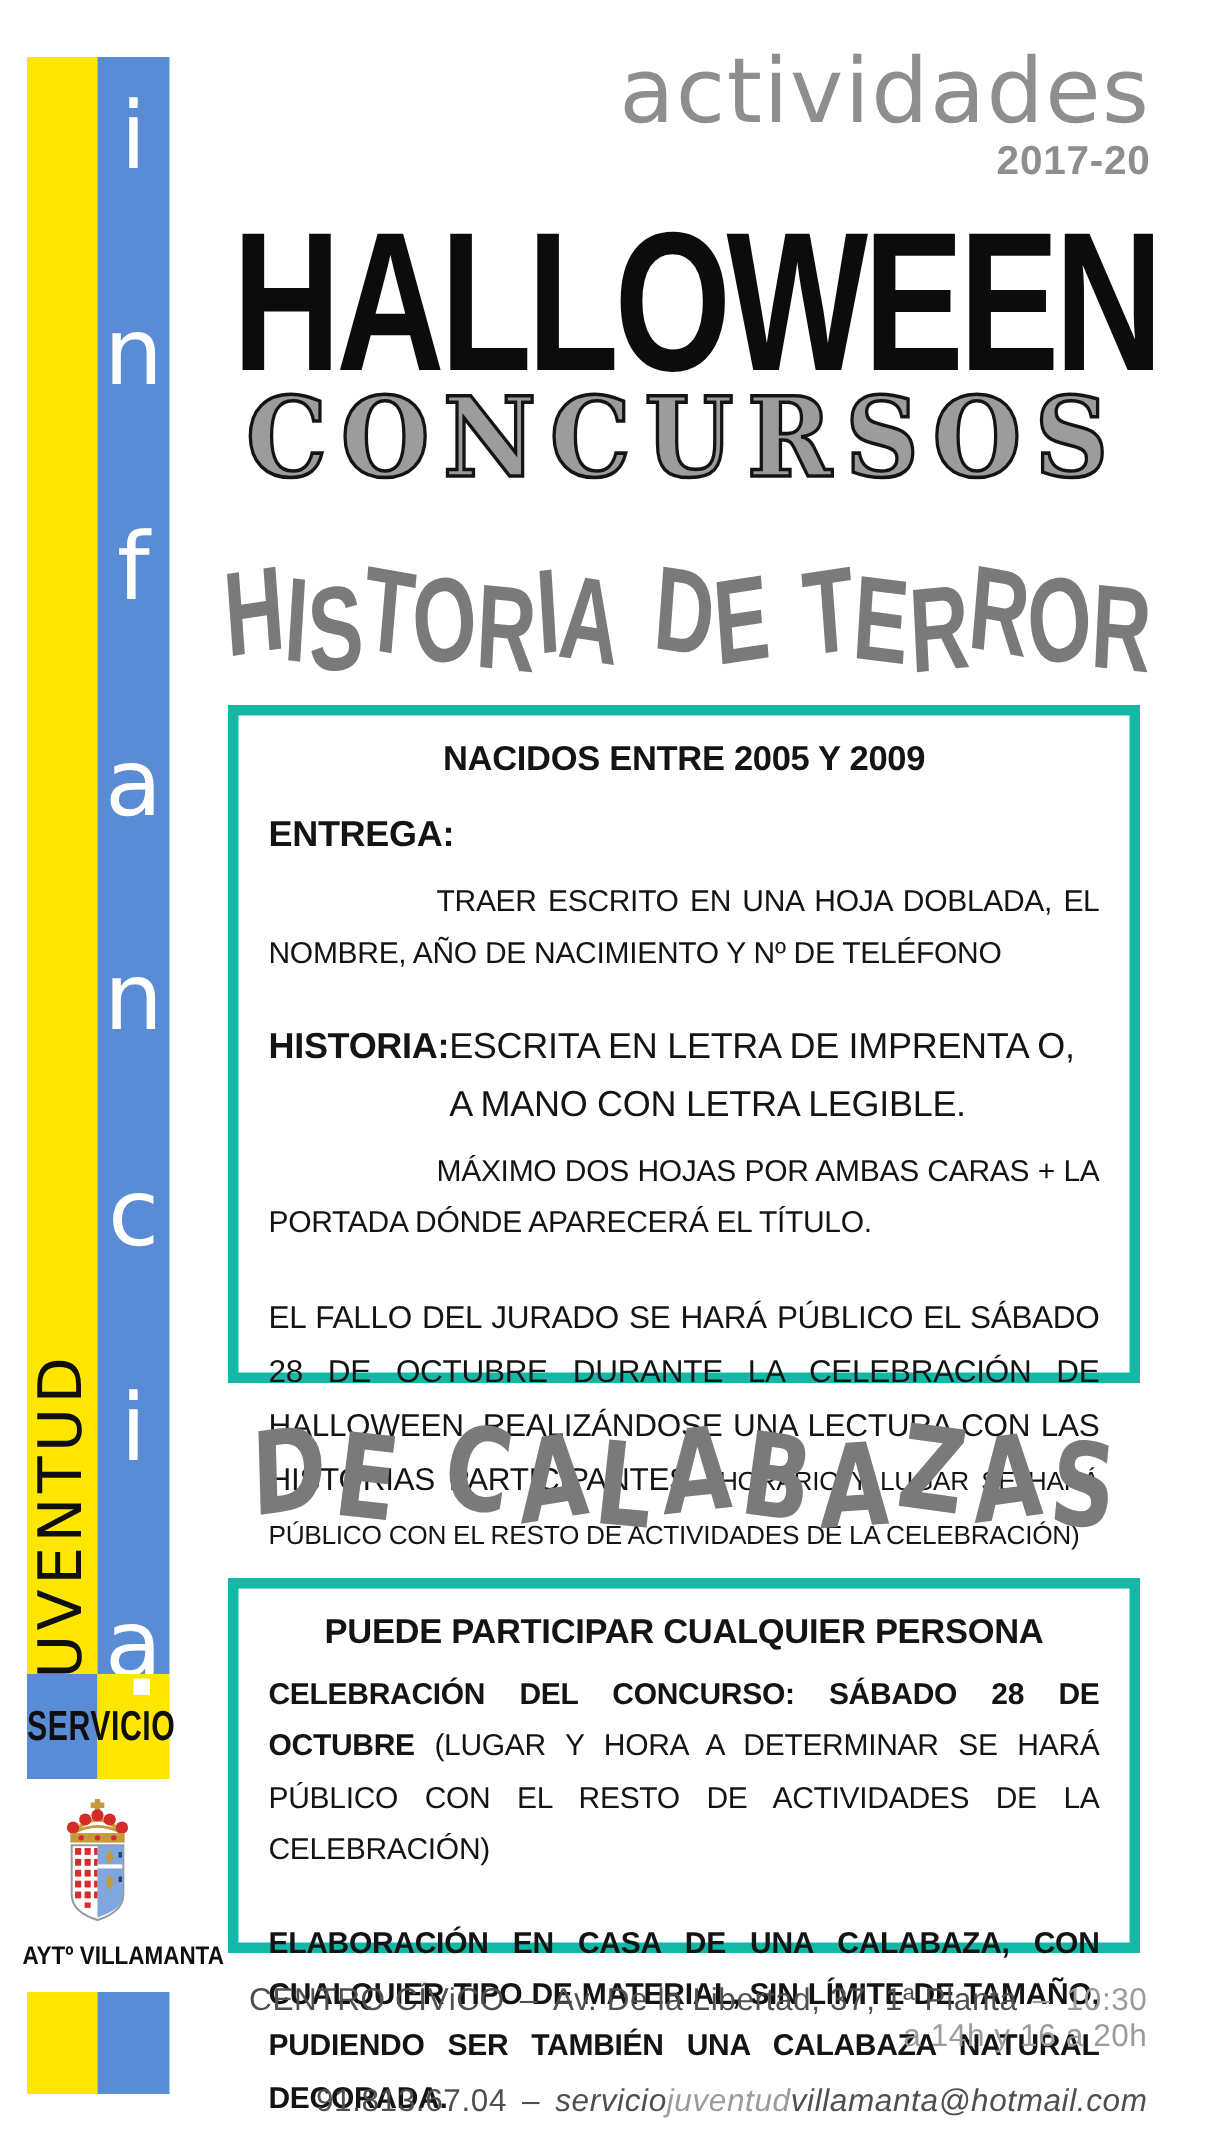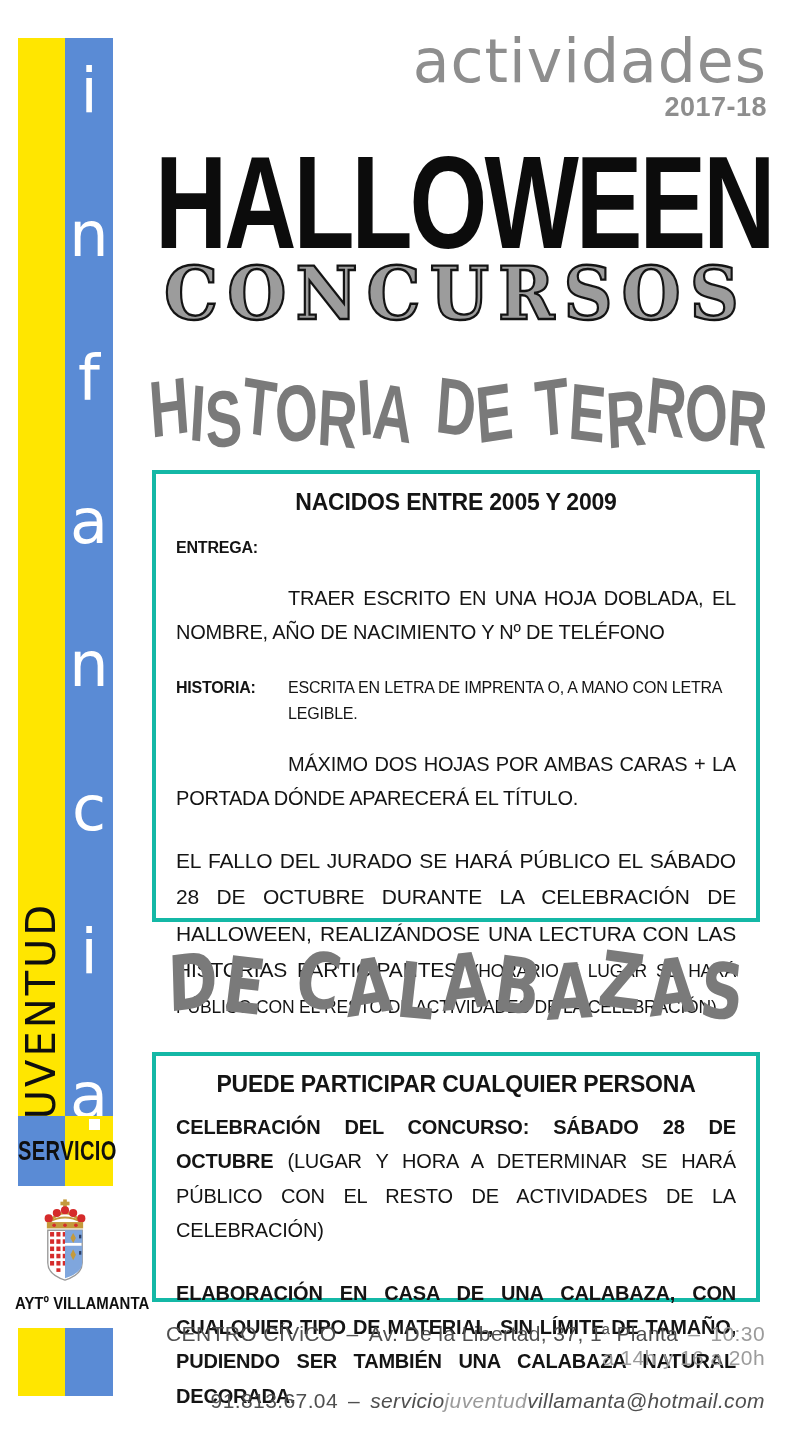--- a/index.html
+++ b/index.html
@@ -51,28 +51,28 @@
              transform:scaleY(1.08);transform-origin:top center;white-space:nowrap}
   .historia-terror{position:absolute;left:148px;top:374px;width:622px;text-align:center;
              font-weight:700;font-size:55px;color:var(--spooky);line-height:1;
              transform:scaleY(1.45);transform-origin:top center;white-space:nowrap}
   .de-calabazas{position:absolute;left:150px;top:948px;width:622px;text-align:center;
              font-family:"DejaVu Sans",sans-serif;font-weight:700;font-size:60px;color:var(--spooky);
              letter-spacing:6px;line-height:1;transform:scaleY(1.28) skewX(-4deg);
              transform-origin:top center;white-space:nowrap}
 
   
-  .box{position:absolute;left:152px;width:608px;border:4px solid #14b8a6;background:#fff;
+  .box{position:absolute;left:152px;width:608px;border:7px solid #14b8a6;background:#fff;
        padding:0 20px;letter-spacing:-0.2px}
   .box1{top:470px;height:452px}
   .box2{top:1052px;height:250px}
   .box-title{margin-top:15px;text-align:center;font-size:23px;font-weight:700}
-  .rule-row{display:flex;margin-top:19px;font-size:16px;line-height:1.6}
+  .rule-row{display:flex;margin-top:19px;font-size:24px;line-height:1.6}
   .rule-label{flex:0 0 112px;font-weight:700}
-  .rule-detail{margin-top:20px;text-indent:112px;text-align:justify;font-size:20px;line-height:1.72}
+  .rule-detail{margin-top:8px;text-indent:112px;text-align:justify;font-size:20px;line-height:1.72}
   .fallo{margin-top:28px;font-weight:400;font-size:21px;line-height:1.72;text-align:justify}
   .fallo-note{font-size:17.5px}
   .celebracion{margin-top:12px;text-align:justify;font-size:20px;line-height:1.72}
   .celebracion .b{font-weight:700}
   .elaboracion{margin-top:28px;font-weight:700;text-align:justify;font-size:20px;line-height:1.72}
 
   
   .footer{position:absolute;left:150px;top:1322px;width:615px;text-align:right;
           color:#4f4f4f;font-size:21px;letter-spacing:0.4px}
   .footer .sep{margin:0 10px}
@@ -151,21 +151,21 @@
 
   <div class="ayto">AYTº VILLAMANTA</div>
 
   <div class="bottom-block">
     <div class="bb-yellow"></div>
     <div class="bb-blue"></div>
   </div>
 
   <div class="badge">
     <div class="badge-line1">actividades</div>
-    <div class="badge-line2">2017-18</div>
+    <div class="badge-line2">2017-20</div>
   </div>
 
   <div class="halloween">HALLOWEEN</div>
   <div class="concursos">CONCURSOS</div>
   <div class="historia-terror jitter"><span style="display: inline-block; transform: rotate(-6deg) translateY(-4px);">H</span><span style="display: inline-block; transform: rotate(5deg) translateY(0px);">I</span><span style="display: inline-block; transform: rotate(-4deg) translateY(4px);">S</span><span style="display: inline-block; transform: rotate(7deg) translateY(-4px);">T</span><span style="display: inline-block; transform: rotate(-7deg) translateY(0px);">O</span><span style="display: inline-block; transform: rotate(4deg) translateY(4px);">R</span><span style="display: inline-block; transform: rotate(-5deg) translateY(-4px);">I</span><span style="display: inline-block; transform: rotate(6deg) translateY(0px);">A</span><span style="display: inline-block; width: 0.42em;"> </span><span style="display: inline-block; transform: rotate(6deg) translateY(-4px);">D</span><span style="display: inline-block; transform: rotate(-6deg) translateY(0px);">E</span><span style="display: inline-block; width: 0.42em;"> </span><span style="display: inline-block; transform: rotate(-6deg) translateY(-4px);">T</span><span style="display: inline-block; transform: rotate(5deg) translateY(0px);">E</span><span style="display: inline-block; transform: rotate(-4deg) translateY(4px);">R</span><span style="display: inline-block; transform: rotate(7deg) translateY(-4px);">R</span><span style="display: inline-block; transform: rotate(-7deg) translateY(0px);">O</span><span style="display: inline-block; transform: rotate(4deg) translateY(4px);">R</span></div>
 
   <div class="box box1">
     <div class="box-title">NACIDOS ENTRE 2005 Y 2009</div>
     <div class="rule-row">
       <span class="rule-label">ENTREGA:</span>

